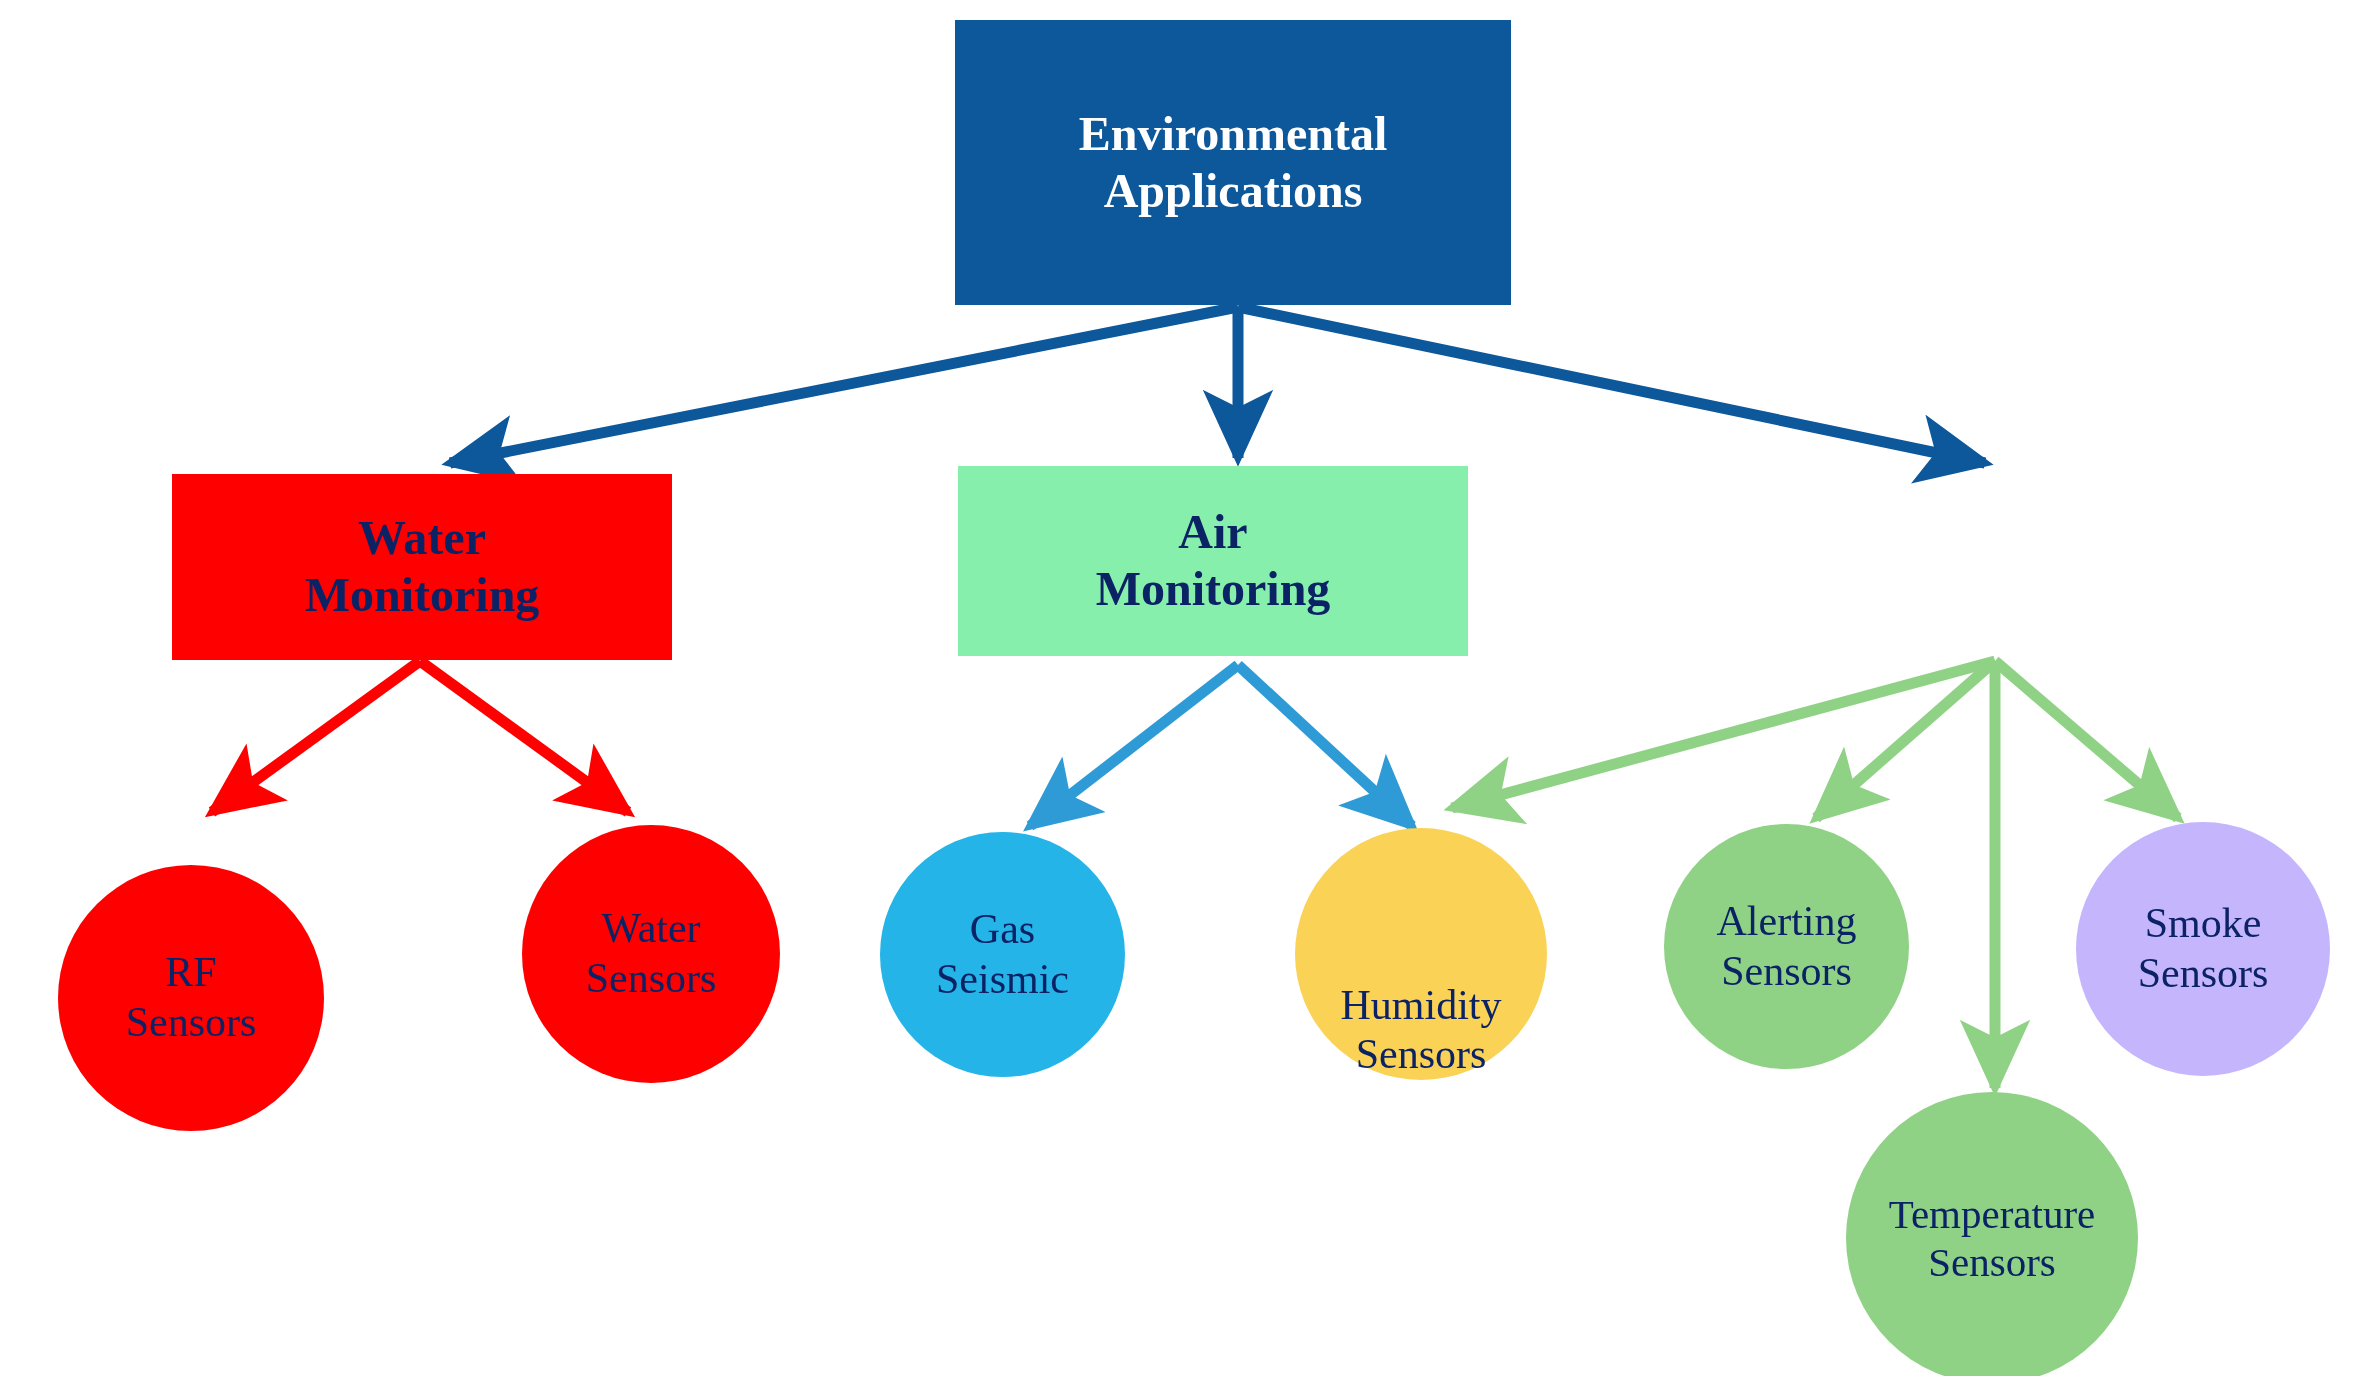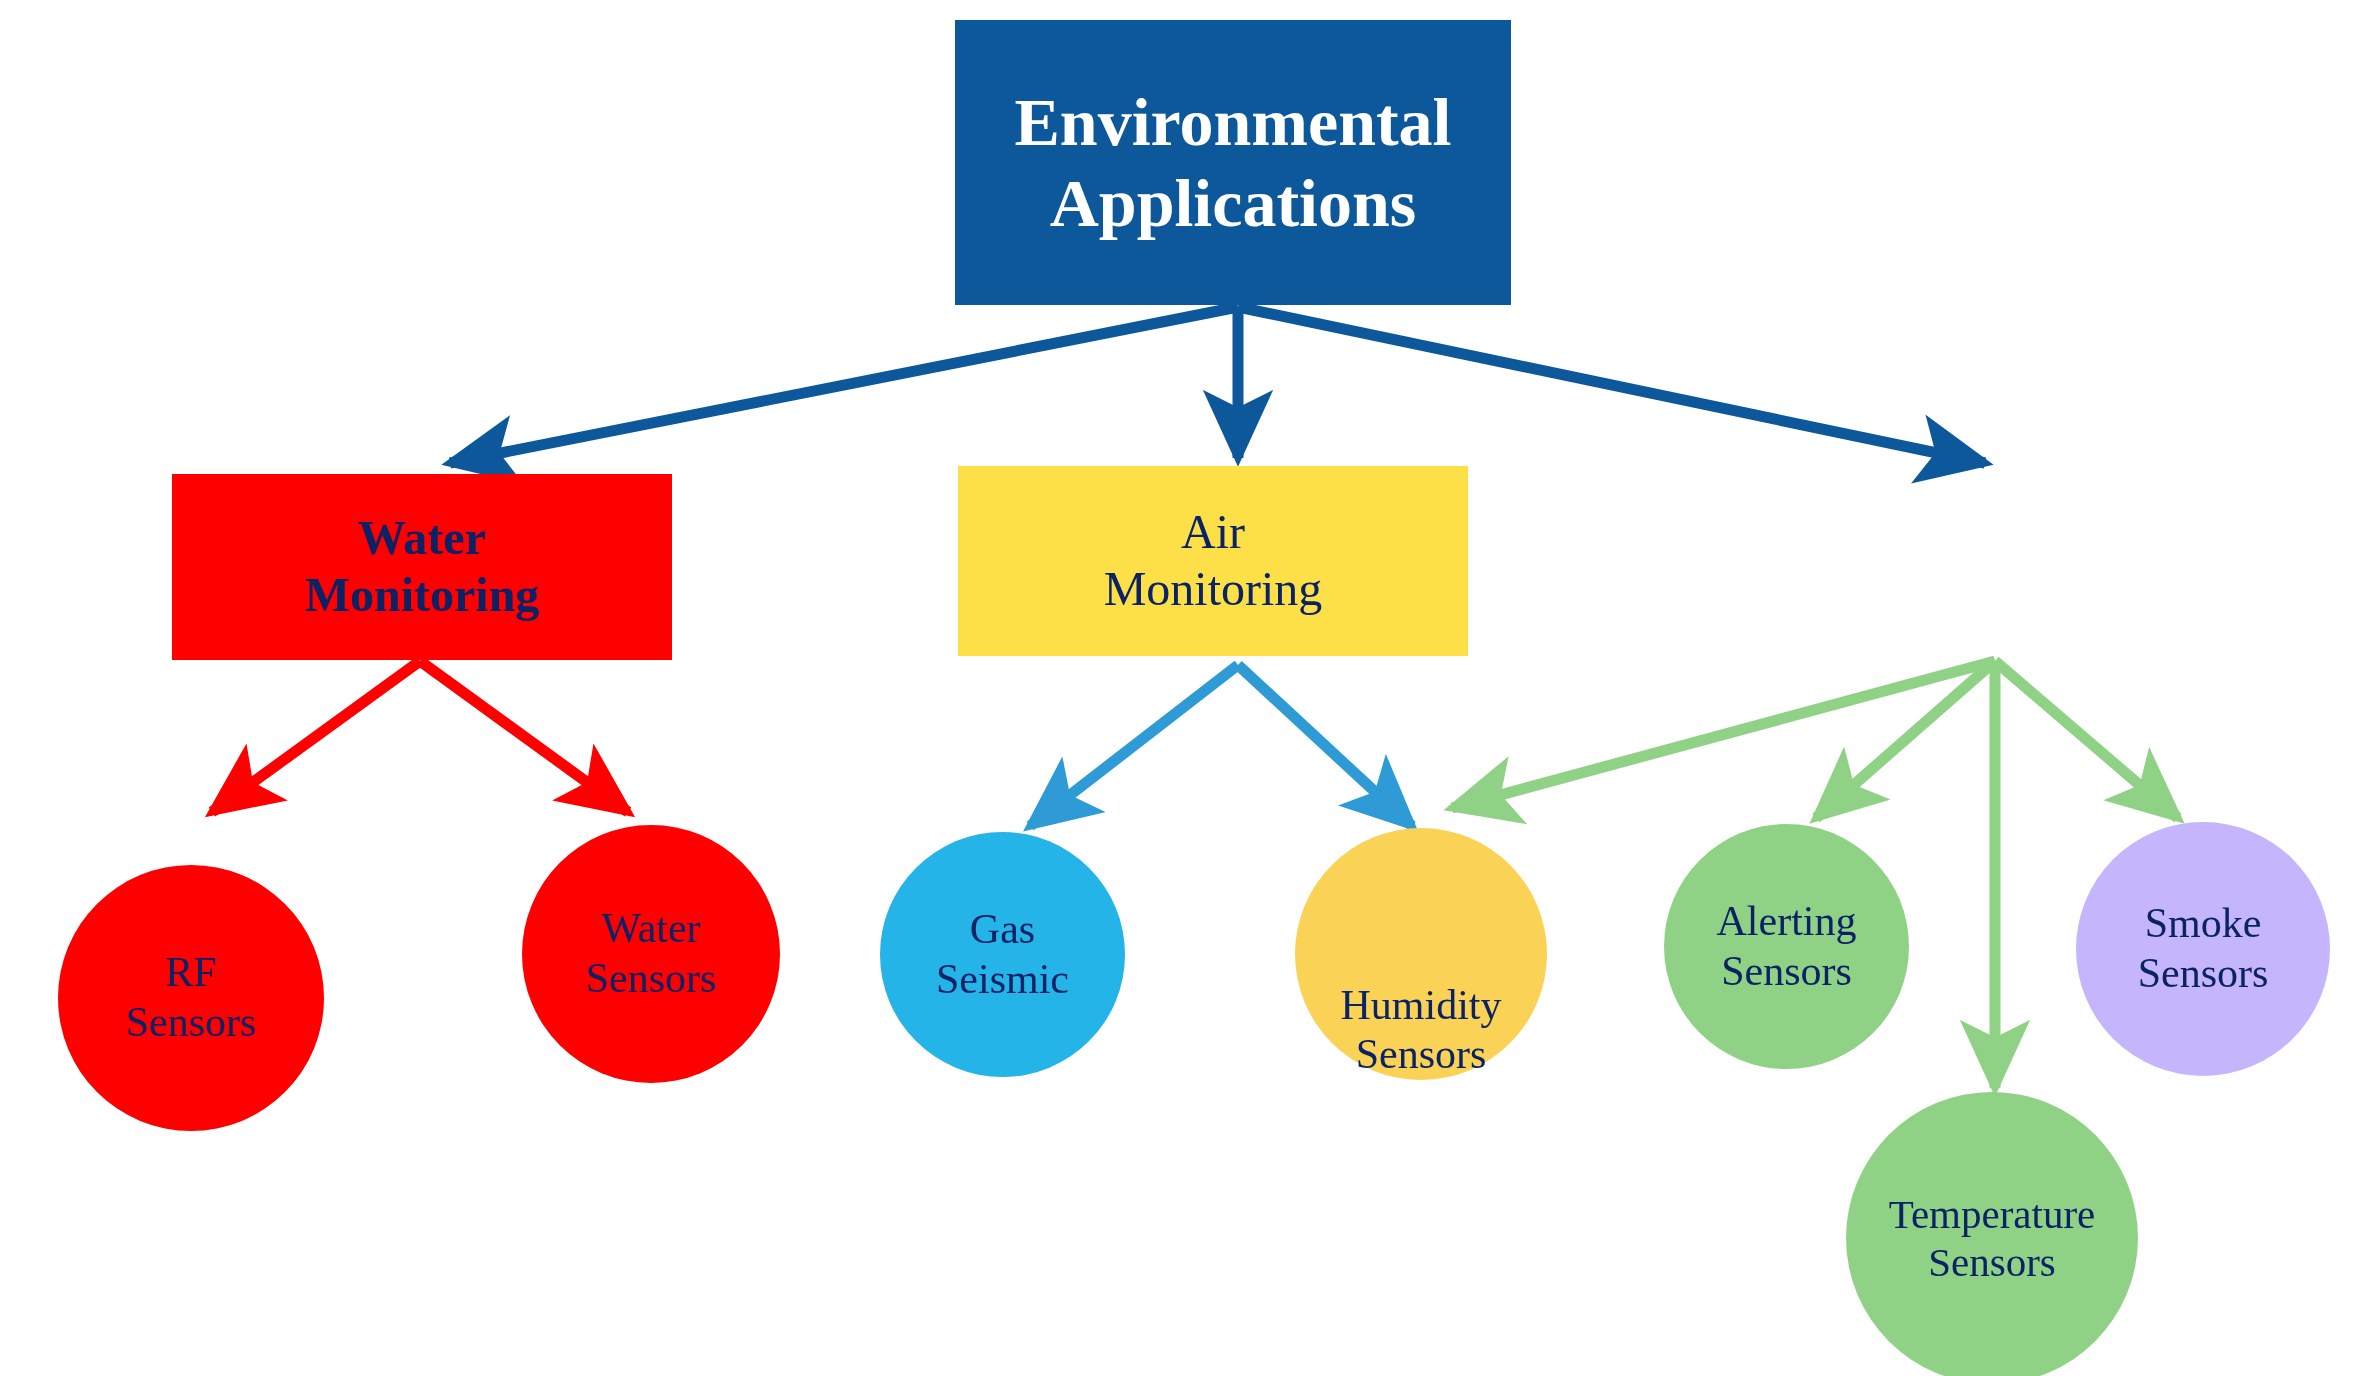--- a/index.html
+++ b/index.html
@@ -36,37 +36,37 @@
     line-height: 1.18;
     white-space: pre-line;
   }
   
   .box-root {
     left: 955px; top: 20px;
     width: 556px; height: 285px;
     background: #0d579b;
     color: #ffffff;
     font-weight: bold;
-    font-size: 68px;
+    font-size: 48px;
   }
   
   .box-water {
     left: 172px; top: 474px;
     width: 500px; height: 186px;
     background: #ff0000;
     color: #0b2265;
     font-weight: bold;
     font-size: 48px;
   }
   .box-air {
     left: 958px; top: 466px;
     width: 510px; height: 190px;
-    background: #fde047;
+    background: #86efac;
     color: #0b2265;
-    font-weight: normal;
+    font-weight: bold;
     font-size: 48px;
   }
   .box-emergency {
     left: 1740px; top: 467px;
     width: 510px; height: 193px;
     background: #90d285;
     color: #0b2265;
     font-weight: bold;
     font-size: 48px;
   }

